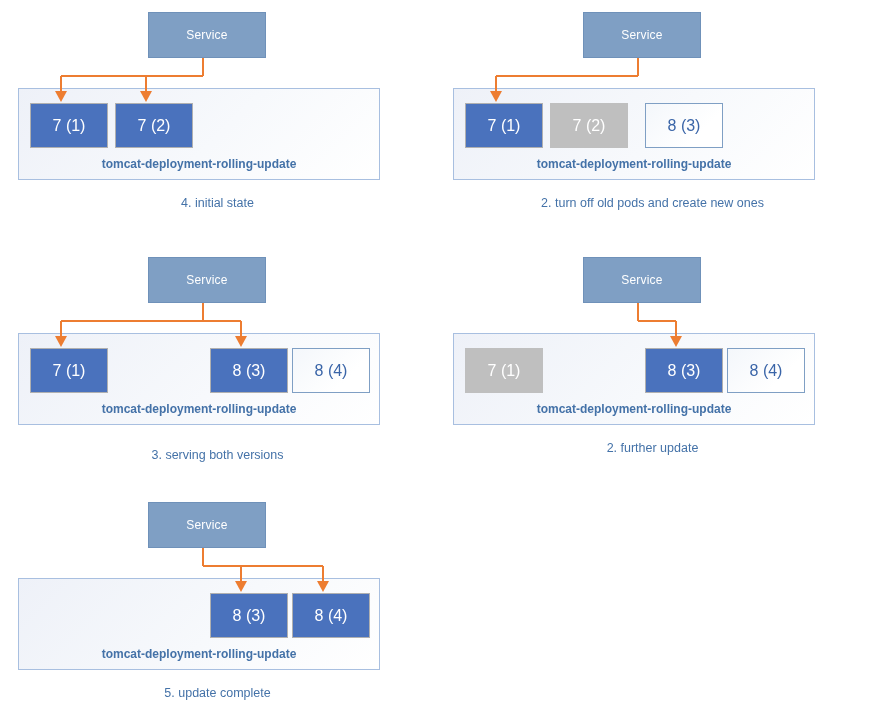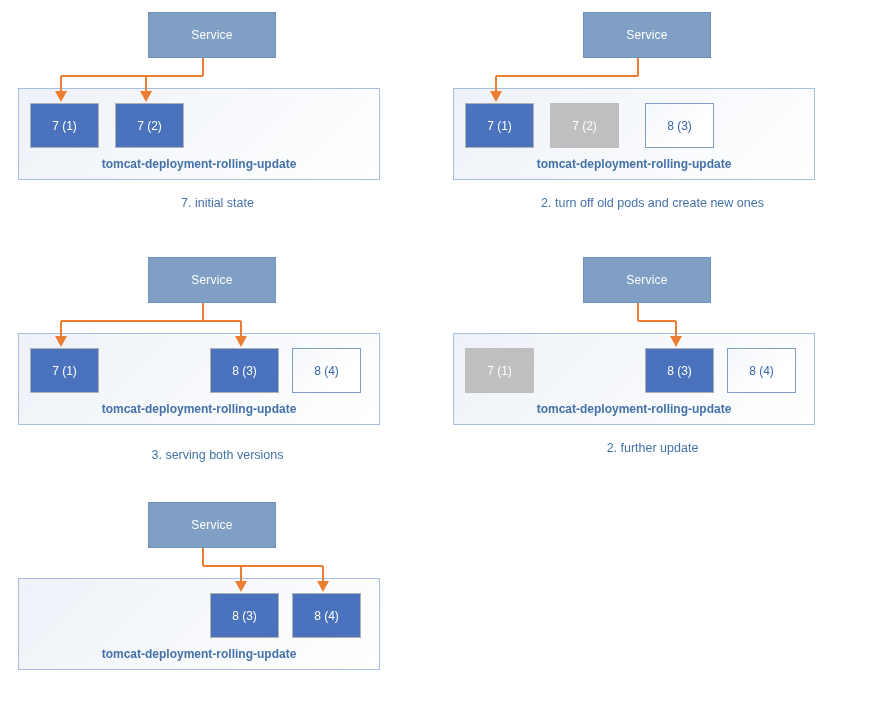--- a/index.html
+++ b/index.html
@@ -28,21 +28,21 @@
   }
   .panel-inner {
     position: relative;
     width: 435px;
     height: 220px;
   }
 
   
   .service-box {
     position: absolute;
-    width: 128px;
+    width: 118px;
     height: 46px;
     background: #7f9fc4;
     border: 1px solid #6f91b9;
     box-sizing: border-box;
     display: flex;
     align-items: center;
     justify-content: center;
     color: #ffffff;
     font-size: 12px;
     letter-spacing: 0.2px;
@@ -63,27 +63,27 @@
     bottom: 8px;
     text-align: center;
     color: #4472a8;
     font-size: 12px;
     white-space: nowrap;
   }
 
   
   .pod {
     position: absolute;
-    width: 69px;
+    width: 78px;
     height: 45px;
     box-sizing: border-box;
     display: flex;
     align-items: center;
     justify-content: center;
-    font-size: 12px;
+    font-size: 16px;
   }
   .pod.blue {
     background: #4a72bd;
     border: 1px solid #b0b0b0;
     color: #ffffff;
   }
   .pod.gray {
     background: #bfbfbf;
     border: 1px solid #bfbfbf;
     color: #ffffff;
@@ -129,21 +129,21 @@
         <div class="pod blue" style="left: 115px; top: 103px;">7 (2)</div>
         <div class="service-box" style="left: 148px; top: 12px;">Service</div>
         <svg class="connector" viewBox="0 0 435 220">
           <path d="M 203 58 L 203 76" stroke="#ed7d31" stroke-width="2" fill="none"></path>
           <path d="M 61 76 L 203 76" stroke="#ed7d31" stroke-width="2" fill="none"></path>
           <path d="M 61 76 L 61 91" stroke="#ed7d31" stroke-width="2" fill="none"></path>
           <polygon points="55,91 67,91 61,102" fill="#ed7d31"></polygon>
           <path d="M 146 76 L 146 91" stroke="#ed7d31" stroke-width="2" fill="none"></path>
           <polygon points="140,91 152,91 146,102" fill="#ed7d31"></polygon>
         </svg>
-        <div class="caption" style="top: 196px;">7. initial state</div>
+        <div class="caption" style="top: 196px;">4. initial state</div>
       </div>
     </div>
     <div class="panel" style="left: 435px; top: 0px;">
       <div class="panel-inner">
         <div class="deployment-box" style="left: 18px; top: 88px; width: 362px; height: 92px;">
           <div class="deployment-label">tomcat-deployment-rolling-update</div>
         </div>
         <div class="pod blue" style="left: 30px; top: 103px;">7 (1)</div>
         <div class="pod gray" style="left: 115px; top: 103px;">7 (2)</div>
         <div class="pod outline" style="left: 210px; top: 103px;">8 (3)</div>
@@ -204,15 +204,16 @@
         <div class="pod blue" style="left: 292px; top: 103px;">8 (4)</div>
         <div class="service-box" style="left: 148px; top: 12px;">Service</div>
         <svg class="connector" viewBox="0 0 435 220">
           <path d="M 203 58 L 203 76" stroke="#ed7d31" stroke-width="2" fill="none"></path>
           <path d="M 203 76 L 323 76" stroke="#ed7d31" stroke-width="2" fill="none"></path>
           <path d="M 241 76 L 241 91" stroke="#ed7d31" stroke-width="2" fill="none"></path>
           <polygon points="235,91 247,91 241,102" fill="#ed7d31"></polygon>
           <path d="M 323 76 L 323 91" stroke="#ed7d31" stroke-width="2" fill="none"></path>
           <polygon points="317,91 329,91 323,102" fill="#ed7d31"></polygon>
         </svg>
+        <div class="caption" style="top: 196px;">5. update complete</div>
       </div>
     </div>
   </div>
 
 </body></html>

